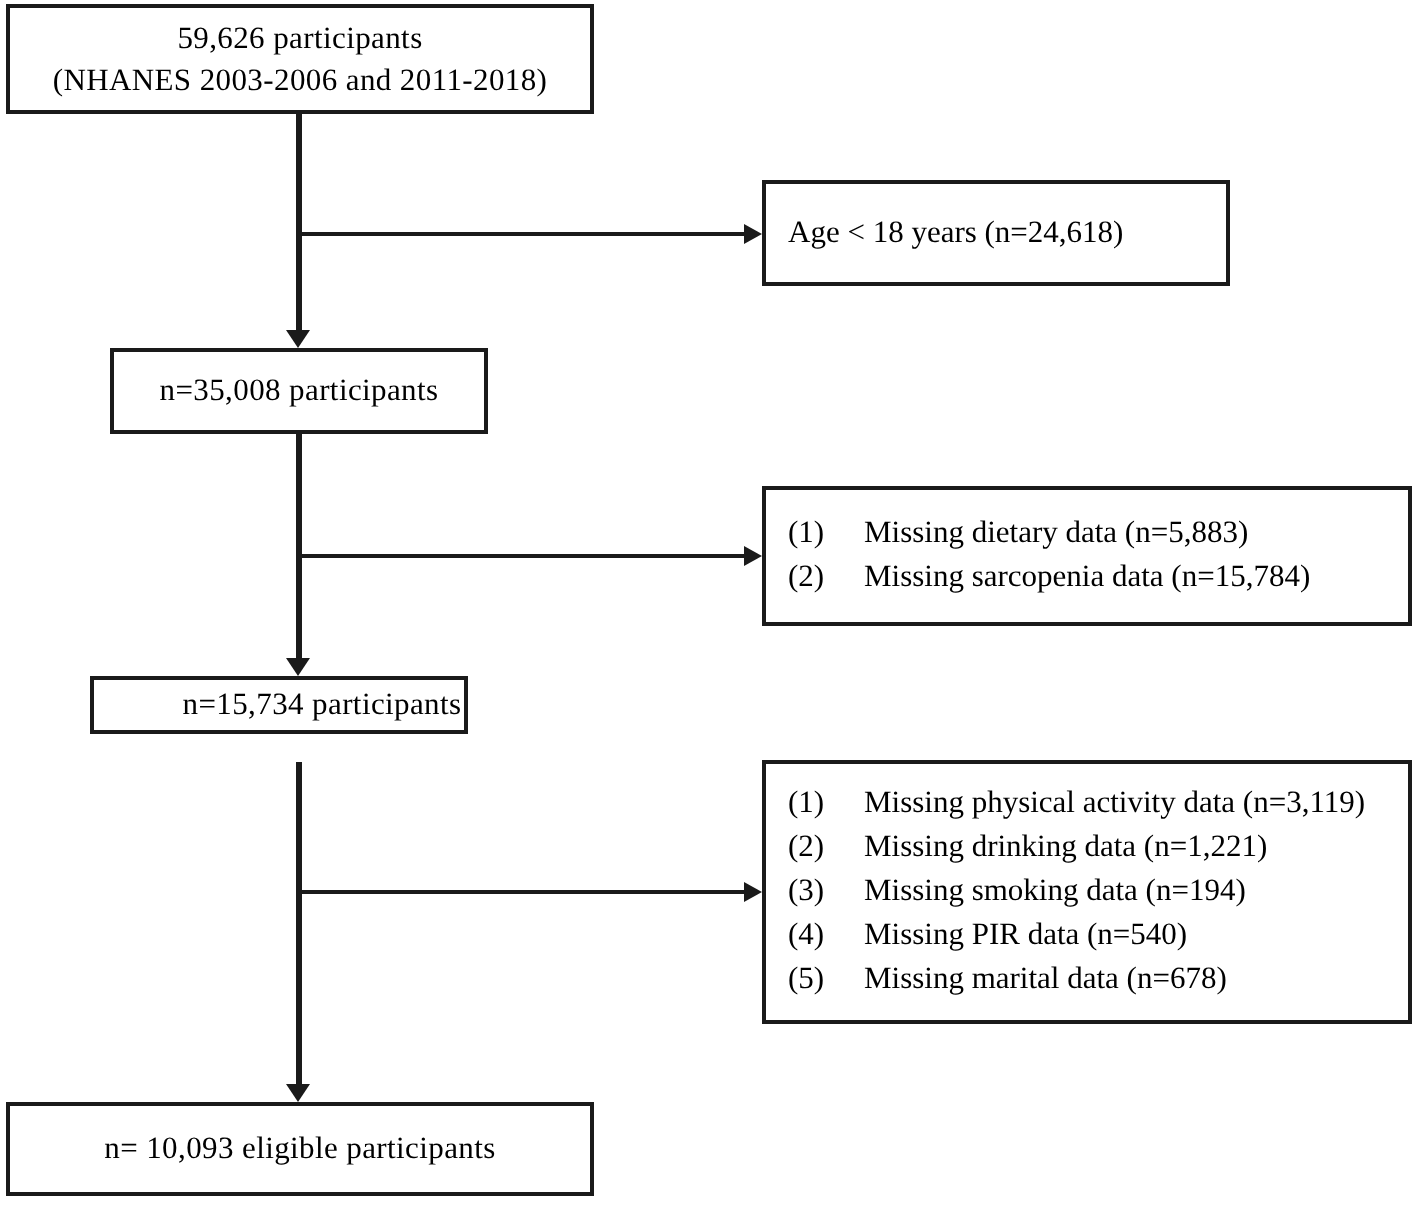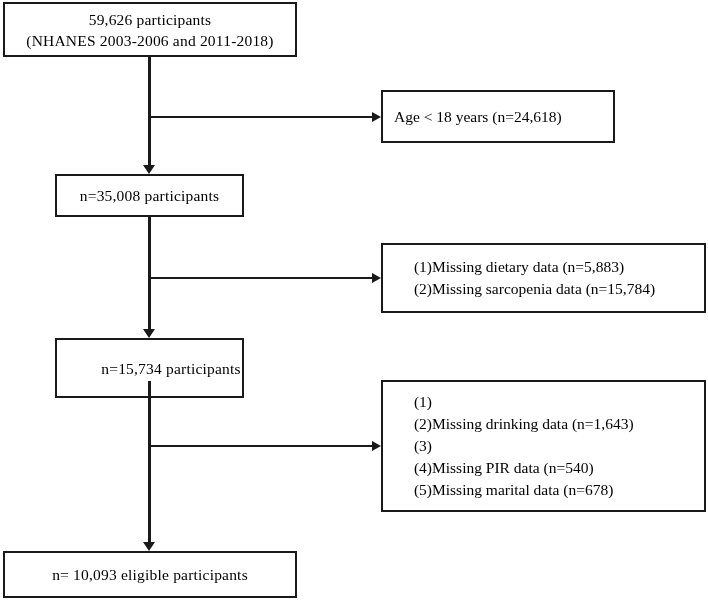--- a/index.html
+++ b/index.html
@@ -33,33 +33,32 @@
   .box .line {
     white-space: nowrap;
     font-size: 15.5px;
     line-height: 21px;
     letter-spacing: 0.2px;
   }
 
   
   #box-total      { left: 3px;   top: 2px;   width: 294px; height: 55px; }
   #box-adults     { left: 55px;  top: 174px; width: 189px; height: 43px; align-items: center; }
-  #box-complete   { left: 55px;  top: 338px; width: 189px; height: 60px; padding-left: 43px; }
+  #box-complete   { left: 45px;  top: 338px; width: 189px; height: 29px; padding-left: 43px; }
   #box-eligible   { left: 3px;   top: 551px; width: 294px; height: 47px; }
 
   
   #box-excl-age   { left: 381px; top: 90px;  width: 234px; height: 53px; }
   #box-excl-data  { left: 381px; top: 243px; width: 325px; height: 70px; }
   #box-excl-cov   { left: 381px; top: 380px; width: 325px; height: 132px; }
 
   .excl {
     align-items: flex-start;
     justify-content: center;
     padding-left: 11px;
-    text-align: right;
   }
   .excl-list {
     display: flex;
     flex-direction: column;
     gap: 0px;
   }
   .excl-item {
     display: flex;
     flex-direction: row;
     white-space: nowrap;
@@ -174,27 +173,29 @@
   <div class="vline" id="trunk-3"></div>
   <div class="arrow-down" id="arrowhead-3"></div>
 
   <div class="hline" id="branch-3"></div>
   <div class="arrow-right" id="branch-arrow-3"></div>
 
   <div class="box excl" id="box-excl-cov">
     <div class="excl-list">
       <div class="excl-item">
         <span class="excl-num">(1)</span>
+        <span class="excl-text">Missing  physical  activity  data (n=3,119)</span>
       </div>
       <div class="excl-item">
         <span class="excl-num">(2)</span>
-        <span class="excl-text">Missing  drinking  data (n=1,643)</span>
+        <span class="excl-text">Missing  drinking  data (n=1,221)</span>
       </div>
       <div class="excl-item">
         <span class="excl-num">(3)</span>
+        <span class="excl-text">Missing  smoking  data (n=194)</span>
       </div>
       <div class="excl-item">
         <span class="excl-num">(4)</span>
         <span class="excl-text">Missing  PIR data (n=540)</span>
       </div>
       <div class="excl-item">
         <span class="excl-num">(5)</span>
         <span class="excl-text">Missing  marital  data (n=678)</span>
       </div>
     </div>

